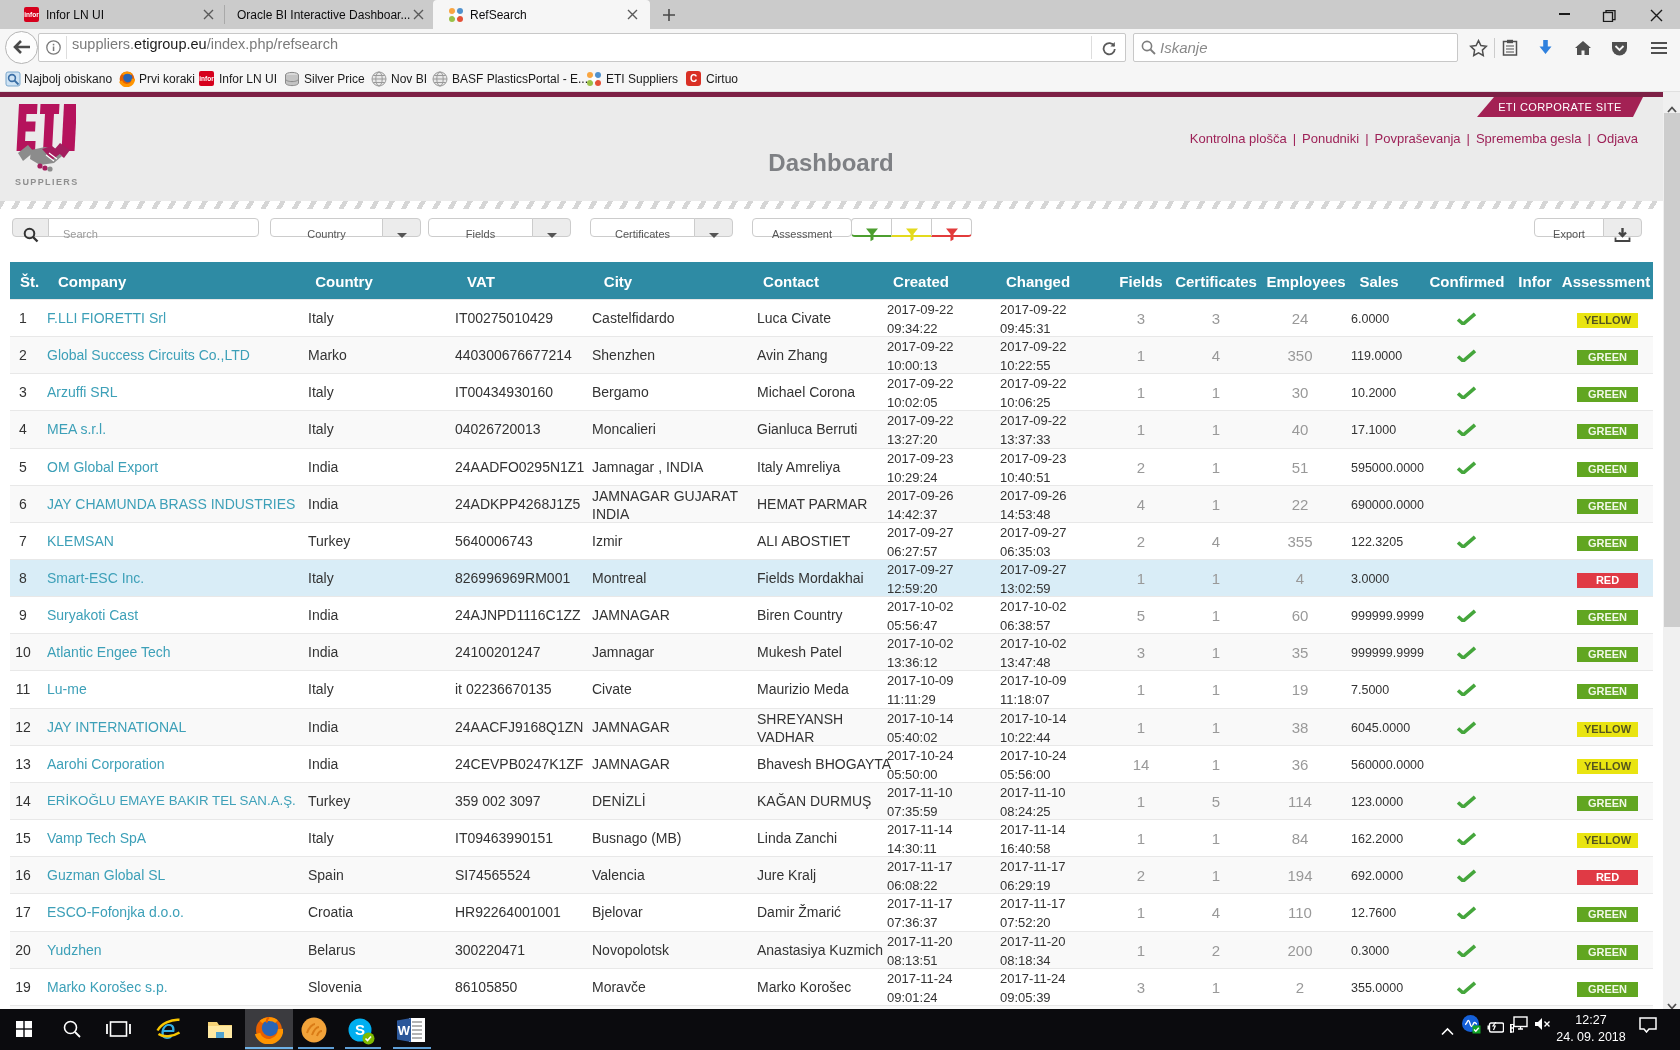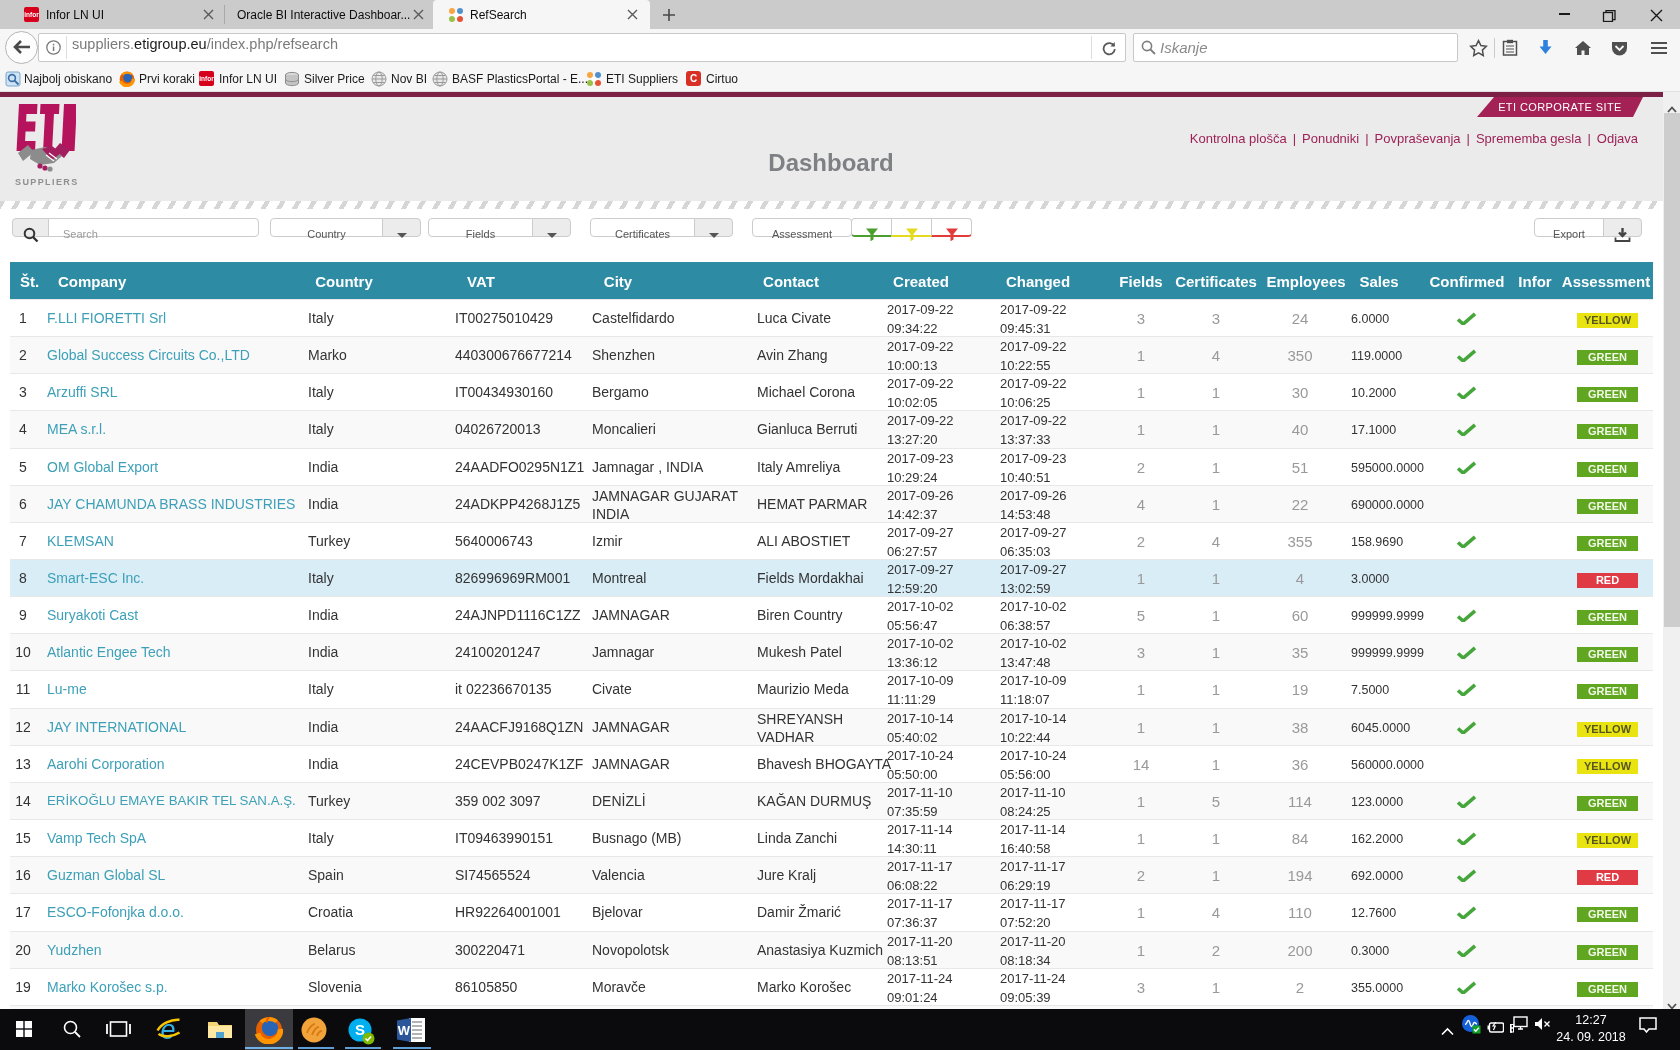--- a/index.html
+++ b/index.html
@@ -400,21 +400,21 @@
 <span class="cell comp">KLEMSAN</span>
 <span class="cell ctry">Turkey</span>
 <span class="cell vat">5640006743</span>
 <span class="cell city">Izmir</span>
 <span class="cell cont">ALI ABOSTIET</span>
 <span class="cell dt" style="left:877px">2017-09-27<br>06:27:57</span>
 <span class="cell dt" style="left:990px">2017-09-27<br>06:35:03</span>
 <span class="cell cc gray" style="left:1131px">2</span>
 <span class="cell cc gray" style="left:1206px">4</span>
 <span class="cell cc gray" style="left:1290px">355</span>
-<span class="cell sales">158.9690</span>
+<span class="cell sales">122.3205</span>
 <span class="cell" style="left:1446px;top:12px"><svg width="21" height="13" viewBox="0 0 21 13">
         <path d="M2 7.5l5.2 4.5L19 1.8" fill="none" stroke="#45a63c" stroke-width="3.6"></path>
       </svg></span>
 <span class="badge bG" style="left:1567px">GREEN</span>
 </div>
 <div class="row sel" style="top:559px;height:37px">
 <span class="cell num">8</span>
 <span class="cell comp">Smart-ESC Inc.</span>
 <span class="cell ctry">Italy</span>
 <span class="cell vat">826996969RM001</span>

